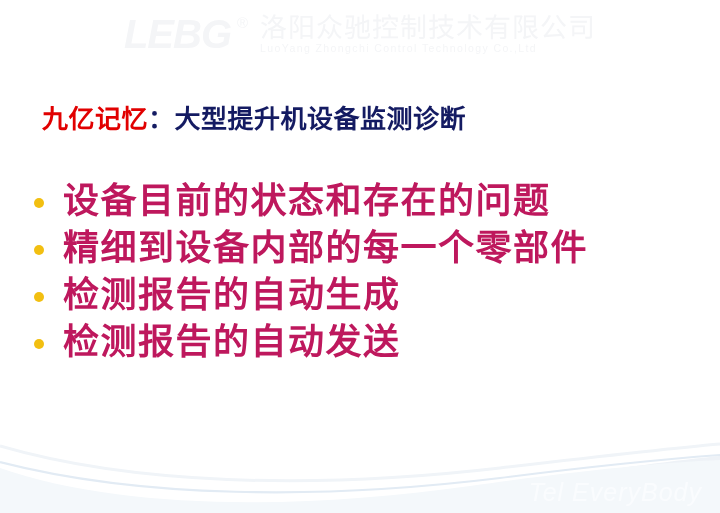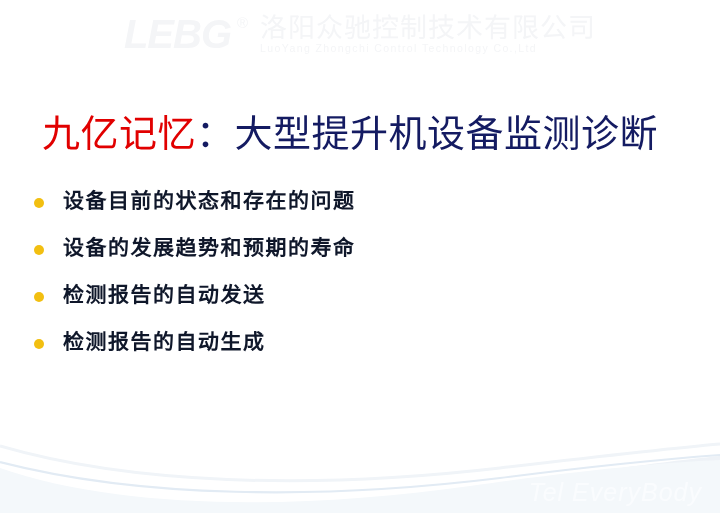--- a/index.html
+++ b/index.html
@@ -73,22 +73,22 @@
     line-height: 1.1;
     margin-top: 1px;
   }
 
   
   .title {
     position: absolute;
     top: 88px;
     left: 42px;
     width: 650px;
-    font-size: 38px;
-    font-weight: 400;
+    font-size: 26px;
+    font-weight: 700;
     line-height: 1.15;
     white-space: nowrap;
     letter-spacing: 0.5px;
   }
   .title-red   { color: #e10000; }
   .title-blue  { color: #141b62; }
 
   
   .bullets {
     position: absolute;
@@ -107,23 +107,23 @@
   .bullet-dot {
     flex: 0 0 auto;
     width: 10px;
     height: 10px;
     border-radius: 50%;
     background: #f2bf11;
     margin-right: 19px;
     margin-top: 2px;
   }
   .bullet-text {
-    font-size: 21px;
+    font-size: 36px;
     font-weight: 700;
-    color: #0f172a;
+    color: #be185d;
     letter-spacing: 1.5px;
     line-height: 1.1;
     white-space: nowrap;
   }
 
   
   .waves {
     position: absolute;
     left: 0;
     bottom: 0;
@@ -161,29 +161,29 @@
 
   <h1 class="title"><span class="title-red">九亿记忆</span><span class="title-blue">：</span><span class="title-blue">大型提升机设备监测诊断</span></h1>
 
   <ul class="bullets">
     <li class="bullet-item">
       <span class="bullet-dot"></span>
       <span class="bullet-text">设备目前的状态和存在的问题</span>
     </li>
     <li class="bullet-item">
       <span class="bullet-dot"></span>
-      <span class="bullet-text">设备的发展趋势和预期的寿命</span>
+      <span class="bullet-text">精细到设备内部的每一个零部件</span>
+    </li>
+    <li class="bullet-item">
+      <span class="bullet-dot"></span>
+      <span class="bullet-text">检测报告的自动生成</span>
     </li>
     <li class="bullet-item">
       <span class="bullet-dot"></span>
       <span class="bullet-text">检测报告的自动发送</span>
-    </li>
-    <li class="bullet-item">
-      <span class="bullet-dot"></span>
-      <span class="bullet-text">检测报告的自动生成</span>
     </li>
   </ul>
 
   <svg class="waves" viewBox="0 0 720 75" preserveAspectRatio="none">
     <path d="M0,44 C150,90 330,78 520,46 C620,29 680,22 720,18 L720,75 L0,75 Z" fill="#eef2f7"></path>
     <path d="M0,30 C120,72 300,72 470,48 C590,31 670,24 720,22 L720,75 L0,75 Z" fill="#f4f8fb"></path>
     <path d="M0,24 C140,60 320,62 500,40 C610,26 680,20 720,17" fill="none" stroke="#e2ebf4" stroke-width="2.2"></path>
     <path d="M0,8 C130,46 310,52 500,30 C620,16 685,9 720,6" fill="none" stroke="#f0f4f8" stroke-width="3"></path>
   </svg>
 

